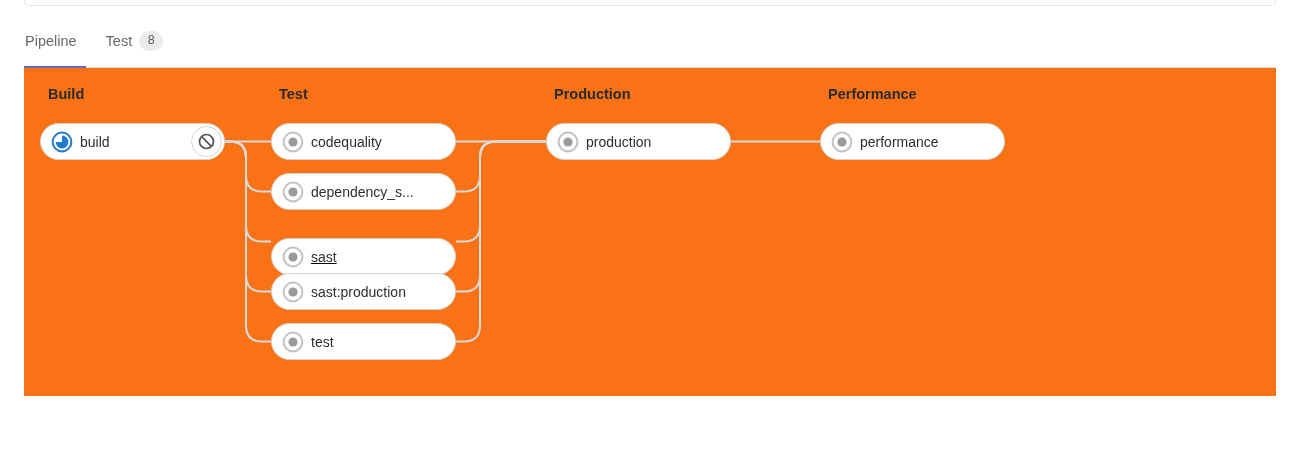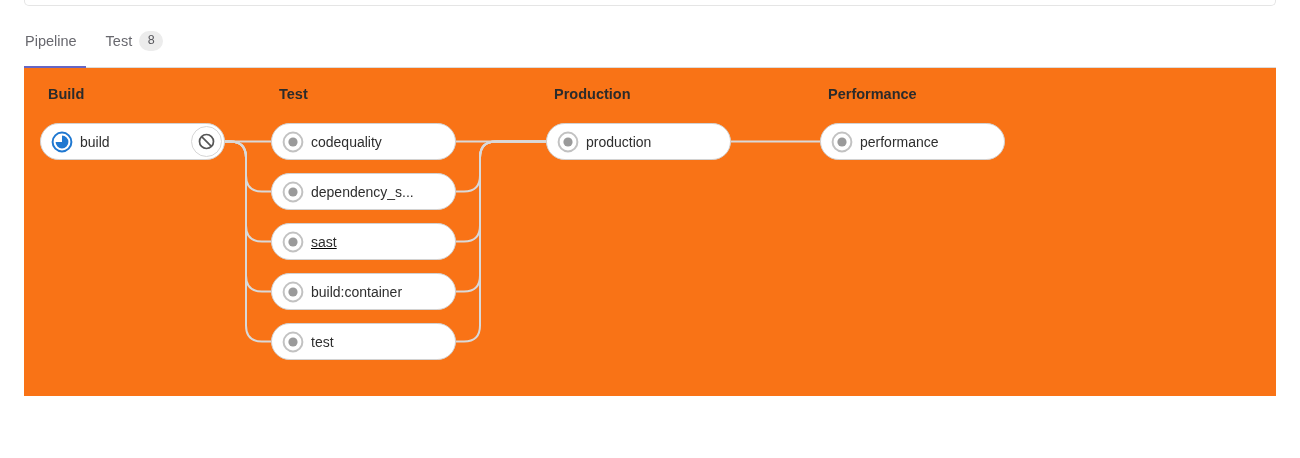--- a/index.html
+++ b/index.html
@@ -159,37 +159,37 @@
       </div>
       <div class="pill" style="left: 247px; top: 55px;">
         <span class="status-icon">
           <svg viewBox="0 0 22 22" width="22" height="22">
             <circle cx="11" cy="11" r="9.4" fill="#fff" stroke="#c2c2c2" stroke-width="2"></circle>
             <circle cx="11" cy="11" r="4.6" fill="#9a9a9a"></circle>
           </svg>
         </span>
         <span class="job-name">codequality</span>
       </div>
-      <div class="pill" style="left: 247px; top: 155px; text-decoration: underline;">
+      <div class="pill" style="left: 247px; top: 170px; text-decoration: underline;">
         <span class="status-icon">
           <svg viewBox="0 0 22 22" width="22" height="22">
             <circle cx="11" cy="11" r="9.4" fill="#fff" stroke="#c2c2c2" stroke-width="2"></circle>
             <circle cx="11" cy="11" r="4.6" fill="#9a9a9a"></circle>
           </svg>
         </span>
         <span class="job-name">sast</span>
       </div>
       <div class="pill" style="left: 247px; top: 205px;">
         <span class="status-icon">
           <svg viewBox="0 0 22 22" width="22" height="22">
             <circle cx="11" cy="11" r="9.4" fill="#fff" stroke="#c2c2c2" stroke-width="2"></circle>
             <circle cx="11" cy="11" r="4.6" fill="#9a9a9a"></circle>
           </svg>
         </span>
-        <span class="job-name">build:container</span>
+        <span class="job-name">sast:production</span>
       </div>
       <div class="pill" style="left: 247px; top: 255px;">
         <span class="status-icon">
           <svg viewBox="0 0 22 22" width="22" height="22">
             <circle cx="11" cy="11" r="9.4" fill="#fff" stroke="#c2c2c2" stroke-width="2"></circle>
             <circle cx="11" cy="11" r="4.6" fill="#9a9a9a"></circle>
           </svg>
         </span>
         <span class="job-name">test</span>
       </div>

